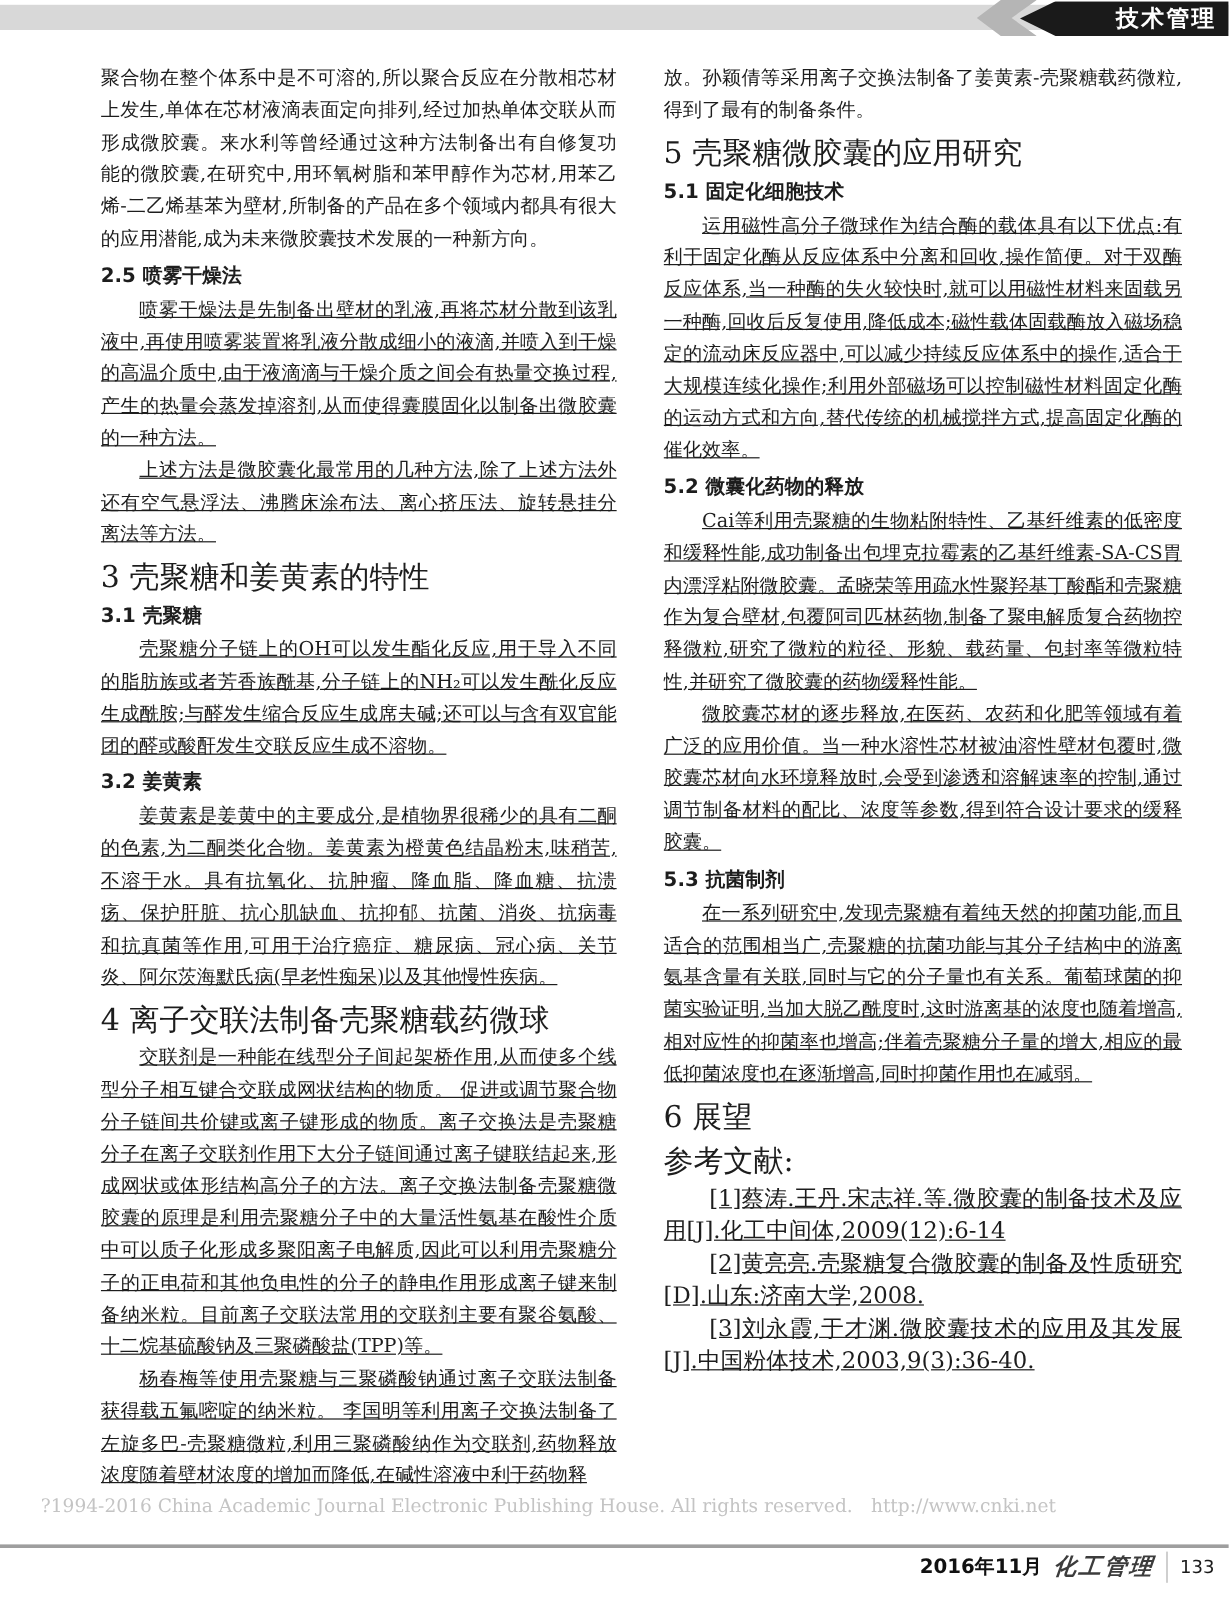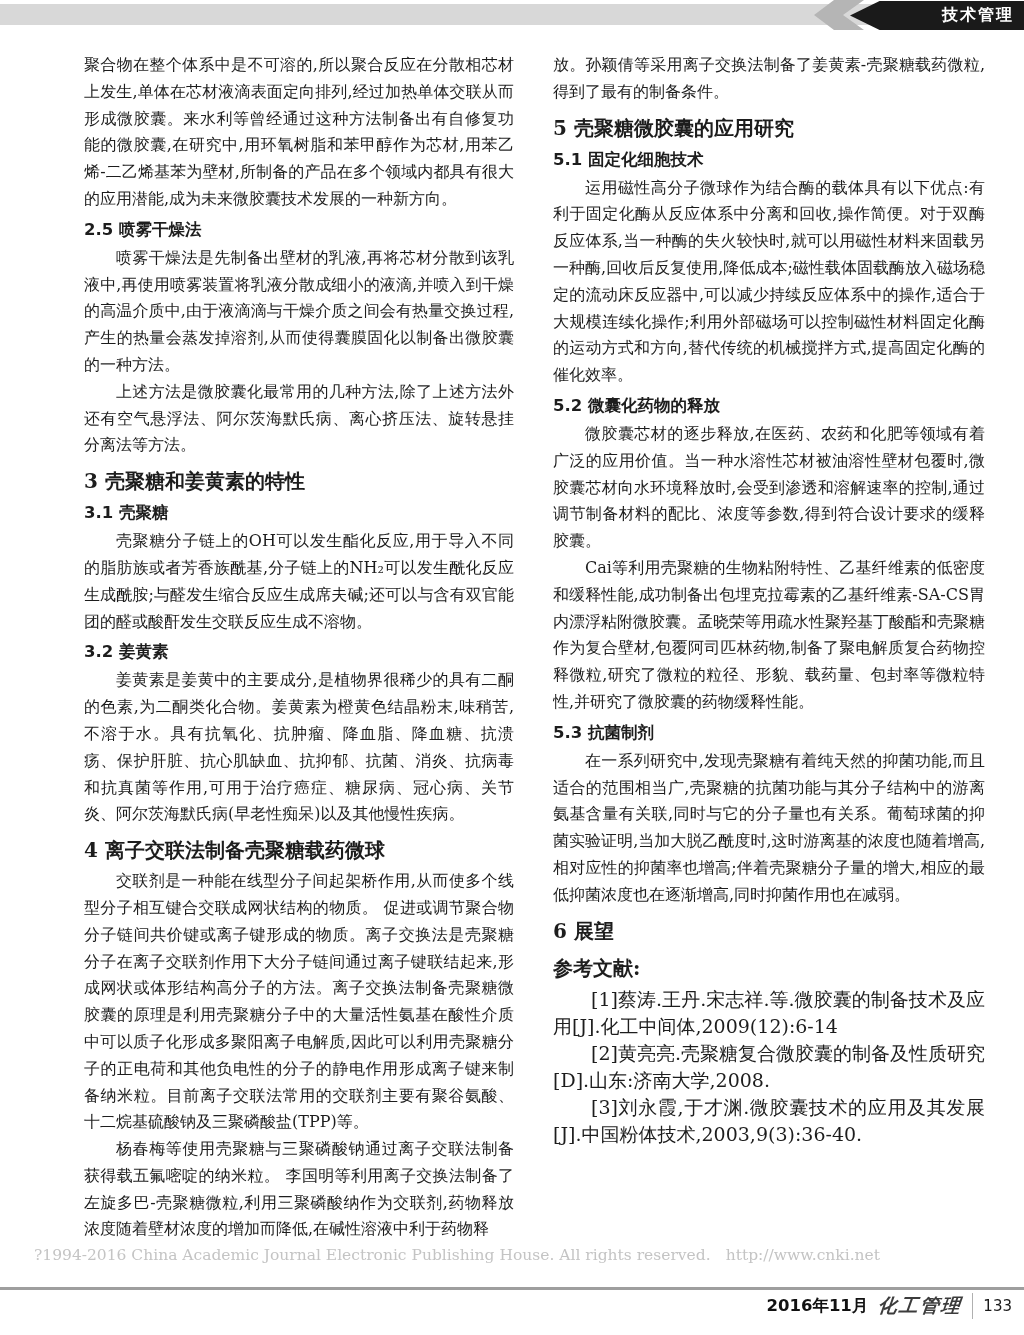--- a/index.html
+++ b/index.html
@@ -12,28 +12,28 @@
     overflow:hidden;
   }
   
   .hdr-band{position:absolute;top:4px;left:0;width:1024px;height:21px;background:#d8d8d8;}
   .hdr-chevron{position:absolute;top:0;left:814px;width:50px;height:30px;background:#b5b5b5;
     clip-path:polygon(100% 0,40% 0,0 50%,40% 100%,100% 100%,58% 50%);}
   .hdr-banner{position:absolute;top:1px;left:850px;width:174px;height:29px;background:#1a1a1a;
     clip-path:polygon(0 50%,17% 0,100% 0,100% 100%,17% 100%);
     display:flex;align-items:center;justify-content:flex-end;padding-right:10px;box-sizing:border-box;}
   .hdr-banner span{color:#ffffff;font-family:"DejaVu Sans","Liberation Sans",sans-serif;
-    font-weight:bold;font-size:16px;letter-spacing:2px;}
+    font-weight:bold;font-size:19px;letter-spacing:2px;}
   
   .col{position:absolute;top:40px;height:1252px;overflow:hidden;margin-top:12px;}
   .col-left{left:84px;width:430px;}
   .col-right{left:553px;width:432px;}
   .col p{margin:0;font-size:16px;line-height:26.8px;text-align:justify;text-justify:inter-ideograph;}
-  .col p.ind{text-indent:2em;}
-  h1.sec{font-size:20px;font-weight:bold;margin:7px 0 3px;line-height:30px;
+  .col p.ind{text-indent:2em;text-decoration:underline;}
+  h1.sec{font-size:25px;font-weight:normal;margin:7px 0 3px;line-height:30px;
     font-family:"DejaVu Serif","Liberation Serif",serif;}
   h2.sub{font-size:16.5px;font-weight:bold;margin:4px 0 2px;line-height:26px;
     font-family:"DejaVu Sans","Liberation Sans",sans-serif;}
   p.ref{font-size:19px;line-height:27px;}
   
   .ftr-rule{position:absolute;top:1287px;left:0;width:1024px;height:3px;background:#9e9e9e;}
   .ftr-meta{position:absolute;top:1293px;right:12px;display:flex;align-items:center;gap:10px;}
   .ftr-date{font-family:"DejaVu Sans","Liberation Sans",sans-serif;font-weight:bold;font-size:16.5px;color:#111;}
   .ftr-logo{font-style:italic;font-weight:bold;font-size:19px;color:#3c3c3c;
     transform:skewX(-6deg);letter-spacing:2px;font-family:"DejaVu Serif",cursive;}
@@ -49,39 +49,39 @@
 <div class="hdr-band"></div>
 <div class="hdr-chevron"></div>
 <div class="hdr-banner">
   <span>技术管理</span>
 </div>
 
 <div class="col col-left">
   <p>聚合物在整个体系中是不可溶的,所以聚合反应在分散相芯材上发生,单体在芯材液滴表面定向排列,经过加热单体交联从而形成微胶囊。来水利等曾经通过这种方法制备出有自修复功能的微胶囊,在研究中,用环氧树脂和苯甲醇作为芯材,用苯乙烯-二乙烯基苯为壁材,所制备的产品在多个领域内都具有很大的应用潜能,成为未来微胶囊技术发展的一种新方向。</p>
   <h2 class="sub">2.5 喷雾干燥法</h2>
   <p class="ind">喷雾干燥法是先制备出壁材的乳液,再将芯材分散到该乳液中,再使用喷雾装置将乳液分散成细小的液滴,并喷入到干燥的高温介质中,由于液滴滴与干燥介质之间会有热量交换过程,产生的热量会蒸发掉溶剂,从而使得囊膜固化以制备出微胶囊的一种方法。</p>
-  <p class="ind">上述方法是微胶囊化最常用的几种方法,除了上述方法外还有空气悬浮法、阿尔茨海默氏病、离心挤压法、旋转悬挂分离法等方法。</p>
+  <p class="ind">上述方法是微胶囊化最常用的几种方法,除了上述方法外还有空气悬浮法、沸腾床涂布法、离心挤压法、旋转悬挂分离法等方法。</p>
   <h1 class="sec">3 壳聚糖和姜黄素的特性</h1>
   <h2 class="sub">3.1 壳聚糖</h2>
   <p class="ind">壳聚糖分子链上的OH可以发生酯化反应,用于导入不同的脂肪族或者芳香族酰基,分子链上的NH₂可以发生酰化反应生成酰胺;与醛发生缩合反应生成席夫碱;还可以与含有双官能团的醛或酸酐发生交联反应生成不溶物。</p>
   <h2 class="sub">3.2 姜黄素</h2>
   <p class="ind">姜黄素是姜黄中的主要成分,是植物界很稀少的具有二酮的色素,为二酮类化合物。姜黄素为橙黄色结晶粉末,味稍苦,不溶于水。具有抗氧化、抗肿瘤、降血脂、降血糖、抗溃疡、保护肝脏、抗心肌缺血、抗抑郁、抗菌、消炎、抗病毒和抗真菌等作用,可用于治疗癌症、糖尿病、冠心病、关节炎、阿尔茨海默氏病(早老性痴呆)以及其他慢性疾病。</p>
   <h1 class="sec">4 离子交联法制备壳聚糖载药微球</h1>
   <p class="ind">交联剂是一种能在线型分子间起架桥作用,从而使多个线型分子相互键合交联成网状结构的物质。 促进或调节聚合物分子链间共价键或离子键形成的物质。离子交换法是壳聚糖分子在离子交联剂作用下大分子链间通过离子键联结起来,形成网状或体形结构高分子的方法。离子交换法制备壳聚糖微胶囊的原理是利用壳聚糖分子中的大量活性氨基在酸性介质中可以质子化形成多聚阳离子电解质,因此可以利用壳聚糖分子的正电荷和其他负电性的分子的静电作用形成离子键来制备纳米粒。目前离子交联法常用的交联剂主要有聚谷氨酸、十二烷基硫酸钠及三聚磷酸盐(TPP)等。</p>
   <p class="ind">杨春梅等使用壳聚糖与三聚磷酸钠通过离子交联法制备获得载五氟嘧啶的纳米粒。 李国明等利用离子交换法制备了左旋多巴-壳聚糖微粒,利用三聚磷酸纳作为交联剂,药物释放浓度随着壁材浓度的增加而降低,在碱性溶液中利于药物释</p>
 </div>
 
 <div class="col col-right">
   <p>放。孙颖倩等采用离子交换法制备了姜黄素-壳聚糖载药微粒,得到了最有的制备条件。</p>
   <h1 class="sec">5 壳聚糖微胶囊的应用研究</h1>
   <h2 class="sub">5.1 固定化细胞技术</h2>
   <p class="ind">运用磁性高分子微球作为结合酶的载体具有以下优点:有利于固定化酶从反应体系中分离和回收,操作简便。对于双酶反应体系,当一种酶的失火较快时,就可以用磁性材料来固载另一种酶,回收后反复使用,降低成本;磁性载体固载酶放入磁场稳定的流动床反应器中,可以减少持续反应体系中的操作,适合于大规模连续化操作;利用外部磁场可以控制磁性材料固定化酶的运动方式和方向,替代传统的机械搅拌方式,提高固定化酶的催化效率。</p>
   <h2 class="sub">5.2 微囊化药物的释放</h2>
+  <p class="ind">Cai等利用壳聚糖的生物粘附特性、乙基纤维素的低密度和缓释性能,成功制备出包埋克拉霉素的乙基纤维素-SA-CS胃内漂浮粘附微胶囊。孟晓荣等用疏水性聚羟基丁酸酯和壳聚糖作为复合壁材,包覆阿司匹林药物,制备了聚电解质复合药物控释微粒,研究了微粒的粒径、形貌、载药量、包封率等微粒特性,并研究了微胶囊的药物缓释性能。</p>
   <p class="ind">微胶囊芯材的逐步释放,在医药、农药和化肥等领域有着广泛的应用价值。当一种水溶性芯材被油溶性壁材包覆时,微胶囊芯材向水环境释放时,会受到渗透和溶解速率的控制,通过调节制备材料的配比、浓度等参数,得到符合设计要求的缓释胶囊。</p>
-  <p class="ind">Cai等利用壳聚糖的生物粘附特性、乙基纤维素的低密度和缓释性能,成功制备出包埋克拉霉素的乙基纤维素-SA-CS胃内漂浮粘附微胶囊。孟晓荣等用疏水性聚羟基丁酸酯和壳聚糖作为复合壁材,包覆阿司匹林药物,制备了聚电解质复合药物控释微粒,研究了微粒的粒径、形貌、载药量、包封率等微粒特性,并研究了微胶囊的药物缓释性能。</p>
   <h2 class="sub">5.3 抗菌制剂</h2>
   <p class="ind">在一系列研究中,发现壳聚糖有着纯天然的抑菌功能,而且适合的范围相当广,壳聚糖的抗菌功能与其分子结构中的游离氨基含量有关联,同时与它的分子量也有关系。葡萄球菌的抑菌实验证明,当加大脱乙酰度时,这时游离基的浓度也随着增高,相对应性的抑菌率也增高;伴着壳聚糖分子量的增大,相应的最低抑菌浓度也在逐渐增高,同时抑菌作用也在减弱。</p>
   <h1 class="sec">6 展望</h1>
   <h1 class="sec">参考文献:</h1>
   <p class="ref ind">[1]蔡涛.王丹.宋志祥.等.微胶囊的制备技术及应用[J].化工中间体,2009(12):6-14</p>
   <p class="ref ind">[2]黄亮亮.壳聚糖复合微胶囊的制备及性质研究[D].山东:济南大学,2008.</p>
   <p class="ref ind">[3]刘永霞,于才渊.微胶囊技术的应用及其发展[J].中国粉体技术,2003,9(3):36-40.</p>
 
 </div>
 

